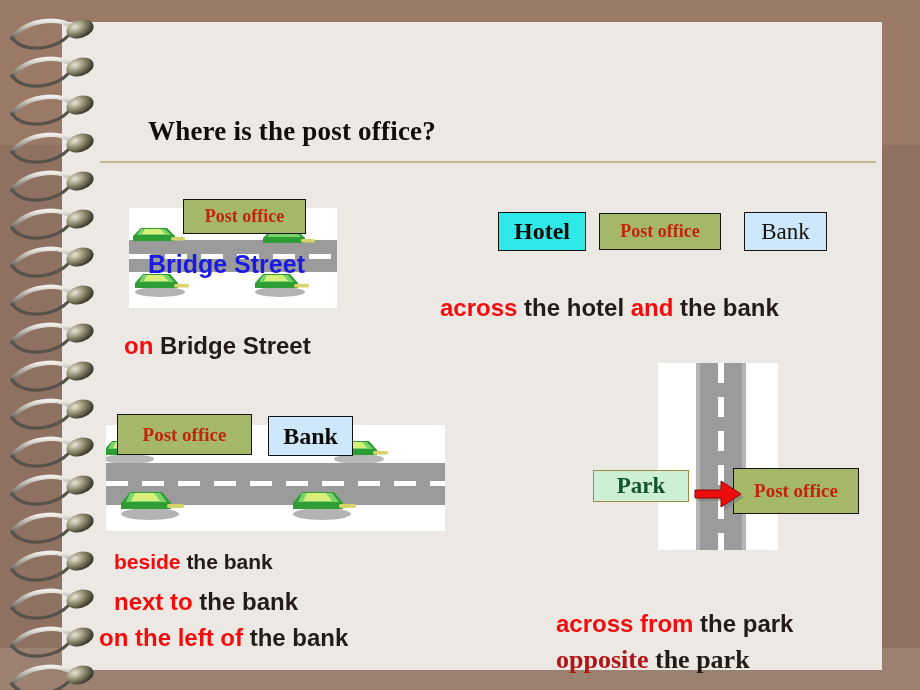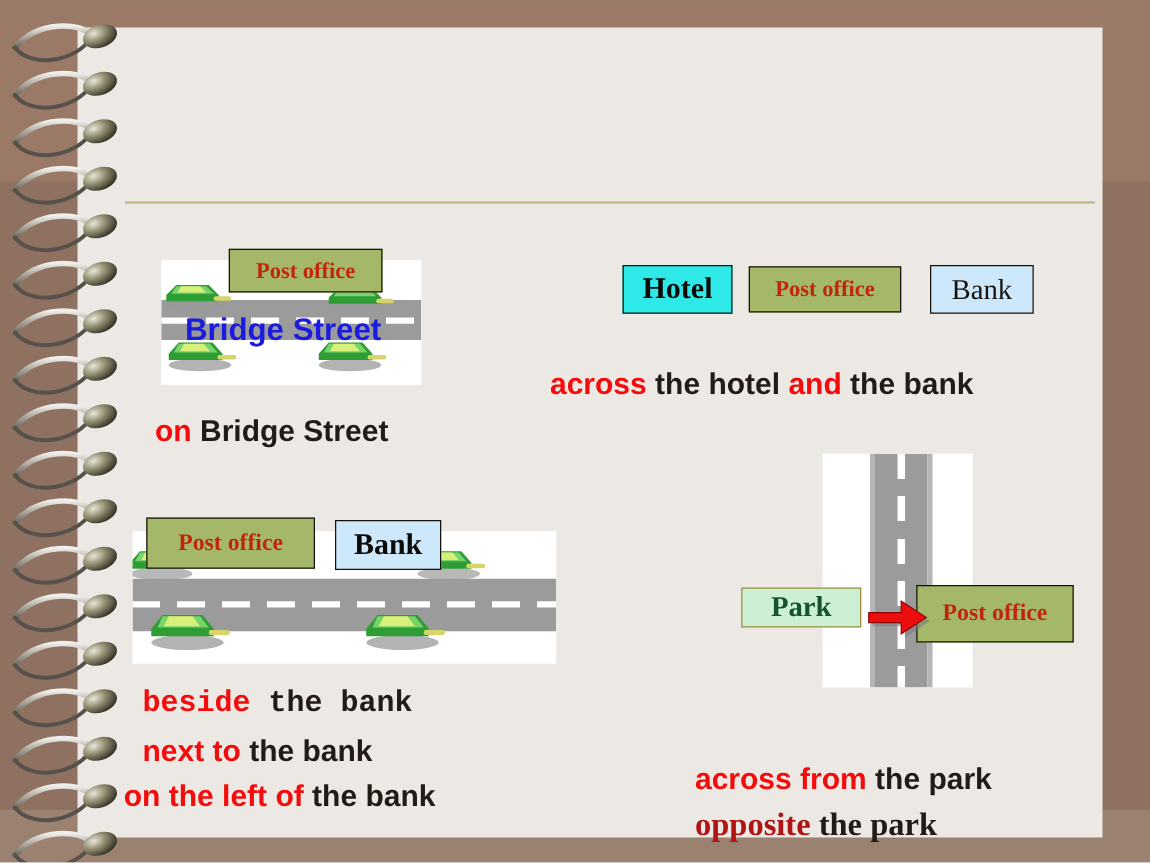--- a/index.html
+++ b/index.html
@@ -147,20 +147,21 @@
 <body>
 
 <div id="slide">
 
   <div class="backdrop-top"></div>
   <div class="backdrop-mid"></div>
   <div class="backdrop-bot"></div>
 
   <div class="page"></div>
 
+  <div class="title">Where is the post office?</div>
   <div class="rule"></div>
 
   <div class="pic" style="left:129px; top:208px; width:208px; height:100px;">
 
     <div class="road-h" style="top:32px; height:32px;">
       <div class="dash" style="top:14px;"></div>
     </div>
 
     <svg class="car" style="left:-2px; top:12px;" width="60" height="30" viewBox="0 0 60 30">
       <ellipse cx="30" cy="24" rx="24" ry="5" fill="#9a9a9a" opacity="0.75"></ellipse>
@@ -269,21 +270,21 @@
               color:#c0260b; font-size:19px;">
     <span>Post office</span>
   </div>
 
   <div class="box" style="left:268px; top:416px; width:85px; height:40px;
               background:#cde8fb; border:1.5px solid #16120d;
               color:#0d0b08; font-size:24px;">
     <span>Bank</span>
   </div>
 
-  <div class="phrase" style="left:114px; top:550px; font-size:24px;font-family:Liberation Mono, monospace;">
+  <div class="phrase" style="left:114px; top:550px; font-size:21px;">
     <span class="hl">beside</span>
     <span>the bank</span>
   </div>
   <div class="phrase" style="left:99px; top:624px; font-size:24px;">
     <span class="hl">on the left of</span>
     <span>the bank</span>
   </div>
   <div class="phrase" style="left:114px; top:588px; font-size:24px;">
     <span class="hl">next to</span>
     <span>the bank</span>

